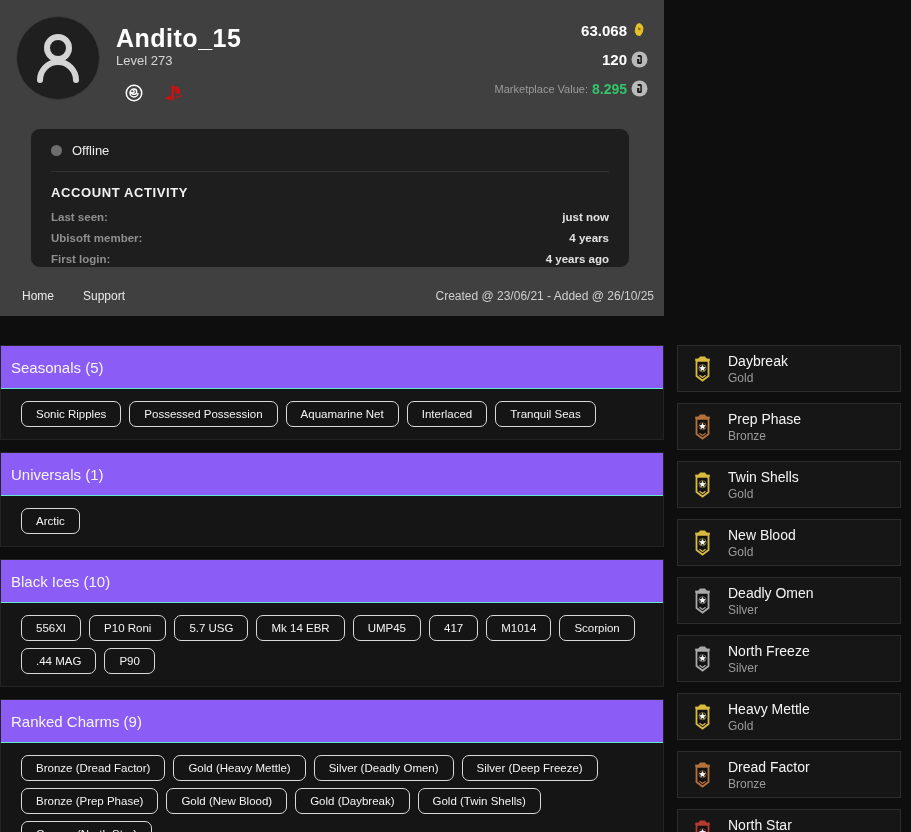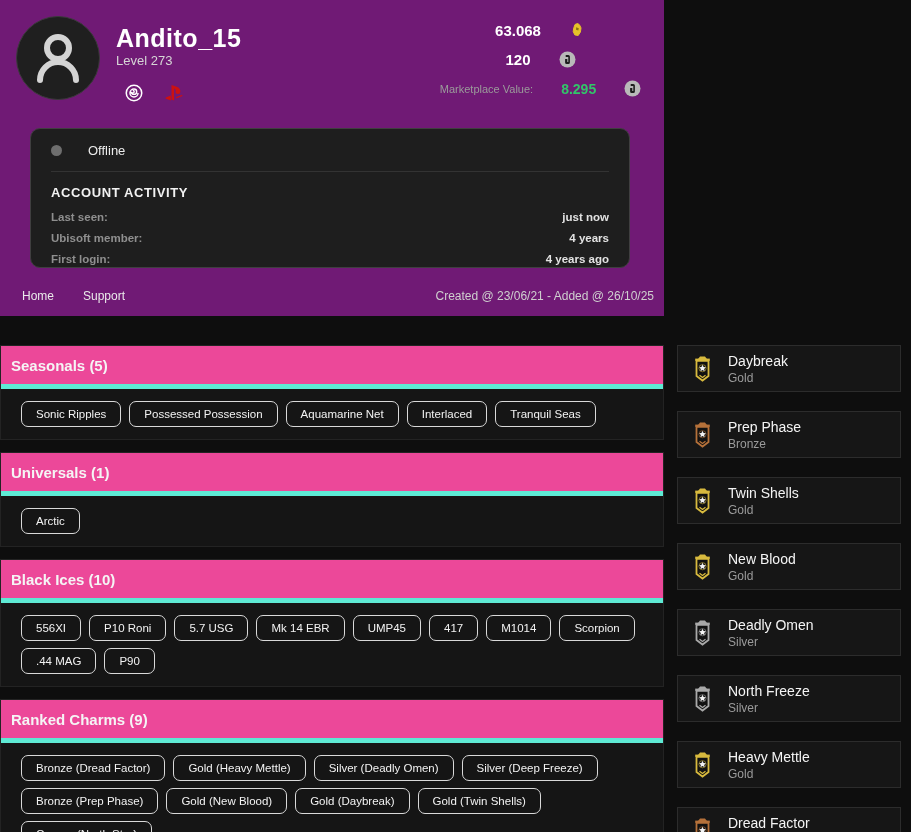--- a/index.html
+++ b/index.html
@@ -1,62 +1,62 @@
 <!DOCTYPE html>
 <html><head>
 <meta charset="utf-8">
 <style>
   * { margin:0; padding:0; box-sizing:border-box; }
   html,body { width:911px; height:832px; background:#0e0e0e; font-family:"Liberation Sans", sans-serif; overflow:hidden; }
   .stage { position:relative; width:911px; height:832px; }
 
   
-  .header { position:absolute; left:0; top:0; width:664px; height:316px; background:#701a75; }
+  .header { position:absolute; left:0; top:0; width:664px; height:316px; background:#404040; }
   .header-top { display:flex; padding:16px 16px 0 16px; }
   .avatar { width:84px; height:84px; border-radius:50%; border:1px solid #3a3a3a; background:#1f1f1f;
             display:flex; align-items:center; justify-content:center; flex:0 0 auto; }
   .identity { margin-left:16px; padding-top:8px; flex:1; }
   .username { color:#ffffff; font-size:25px; font-weight:700; letter-spacing:0.5px; }
   .level { color:#d6d6d6; font-size:13px; }
   .platforms { display:flex; gap:21px; margin-top:16px; padding-left:9px; align-items:center; }
   .cur-col { width:215px; padding-top:6px; flex:0 0 auto; }
-  .cur-row { display:flex; justify-content:center; align-items:center; gap:28px; margin-bottom:12px; }
+  .cur-row { display:flex; justify-content:flex-end; align-items:center; gap:4px; margin-bottom:12px; }
   .cur-value { color:#ffffff; font-size:15px; font-weight:700; }
   .cur-label { color:#9b9b9b; font-size:11px; }
   .cur-value.green { font-size:14px; }
 
   .status-card { position:absolute; left:30px; top:128px; width:600px; height:140px;
                  background:#1e1e1e; border:1px solid #3f3f3f; border-radius:10px; padding:14px 20px 12px 20px; }
-  .offline-row { display:flex; align-items:center; gap:26px; padding-bottom:13px; border-bottom:1px solid #333333; }
+  .offline-row { display:flex; align-items:center; gap:10px; padding-bottom:13px; border-bottom:1px solid #333333; }
   .offline-dot { width:11px; height:11px; border-radius:50%; background:#6e6e6e; }
   .offline-text { color:#ececec; font-size:13px; }
   .activity-title { color:#f2f2f2; font-size:13px; font-weight:700; letter-spacing:0.6px; margin:13px 0 11px 0; }
   .activity-row { display:flex; justify-content:space-between; margin-bottom:9px;font-weight:bold; }
   .activity-label { color:#8f8f8f; font-size:11.5px; }
   .activity-value { color:#e2e2e2; font-size:11.5px; }
 
   .header-footer { position:absolute; left:0; bottom:0; width:100%; height:40px;
                    display:flex; align-items:center; padding:0 10px 0 22px; }
   .footer-links { display:flex; gap:29px; }
   .footer-link { color:#eaeaea; font-size:12px; cursor:pointer; }
   .footer-meta { margin-left:auto; color:#cfcfcf; font-size:12px; }
 
   
   .main { position:absolute; left:0; top:345px; width:664px; }
   .section { margin-bottom:12px; background:#151515; border:1px solid #232323; }
   .section-header { height:43px; display:flex; align-items:center; padding:0 10px;
-                    background:#ec4899; border-bottom:5px solid #5eead4;font-weight:bold; }
+                    background:#8b5cf6; border-bottom:1px solid #5eead4; }
   .section-title { color:#f5f5f5; font-size:15px; }
   .section-body { padding:12px 20px; display:flex; flex-wrap:wrap; gap:7px 8px; }
   .chip { background:transparent; border:1px solid #d9d9d9; border-radius:7px; color:#f2f2f2;
           font-size:11.5px; font-family:"Liberation Sans", sans-serif; padding:6px 14px; cursor:pointer; white-space:nowrap; }
 
   
   .sidebar { position:absolute; left:677px; top:345px; width:224px; }
-  .charm-card { height:47px; margin-bottom:19px; background:#161616; border:1px solid #2c2c2c;
+  .charm-card { height:47px; margin-bottom:11px; background:#161616; border:1px solid #2c2c2c;
                 display:flex; align-items:center; padding:0 12px 0 14px; gap:15px; cursor:pointer; }
   .charm-text { display:flex; flex-direction:column; justify-content:center; }
   .charm-name { color:#f4f4f4; font-size:14px; }
   .charm-tier { color:#9b9b9b; font-size:12px; margin-top:2px; }
 </style>
 </head>
 <body>
 
 <div class="stage">
 

